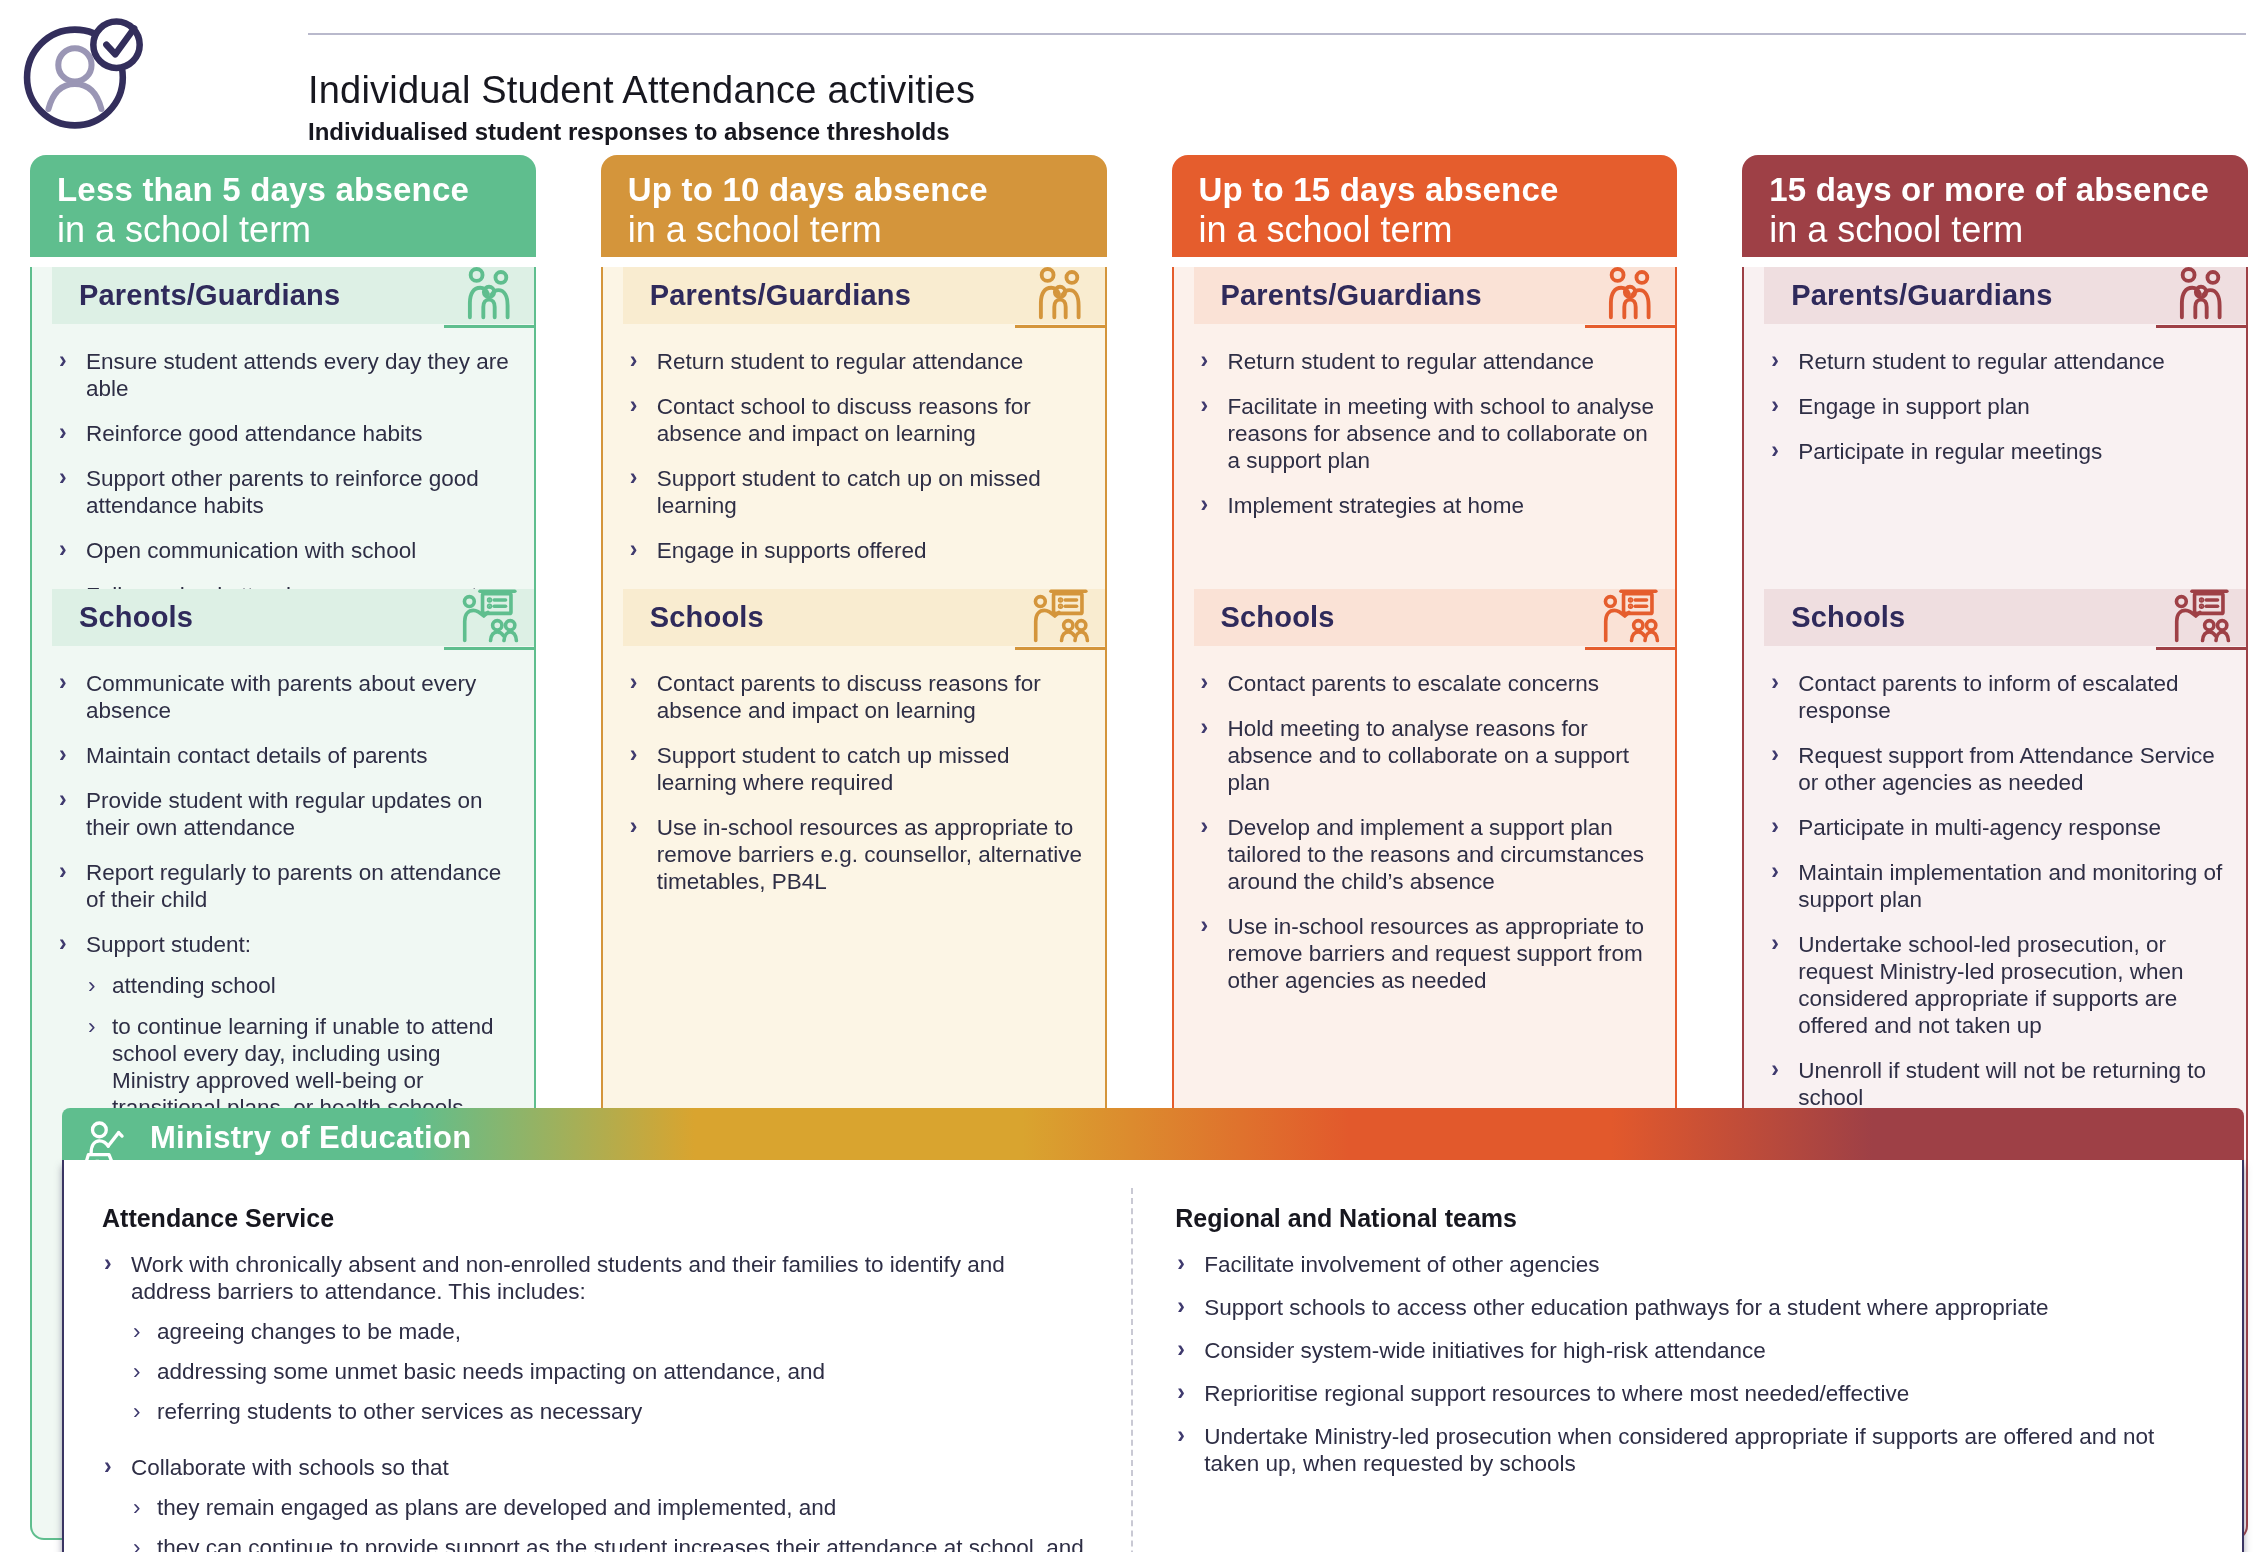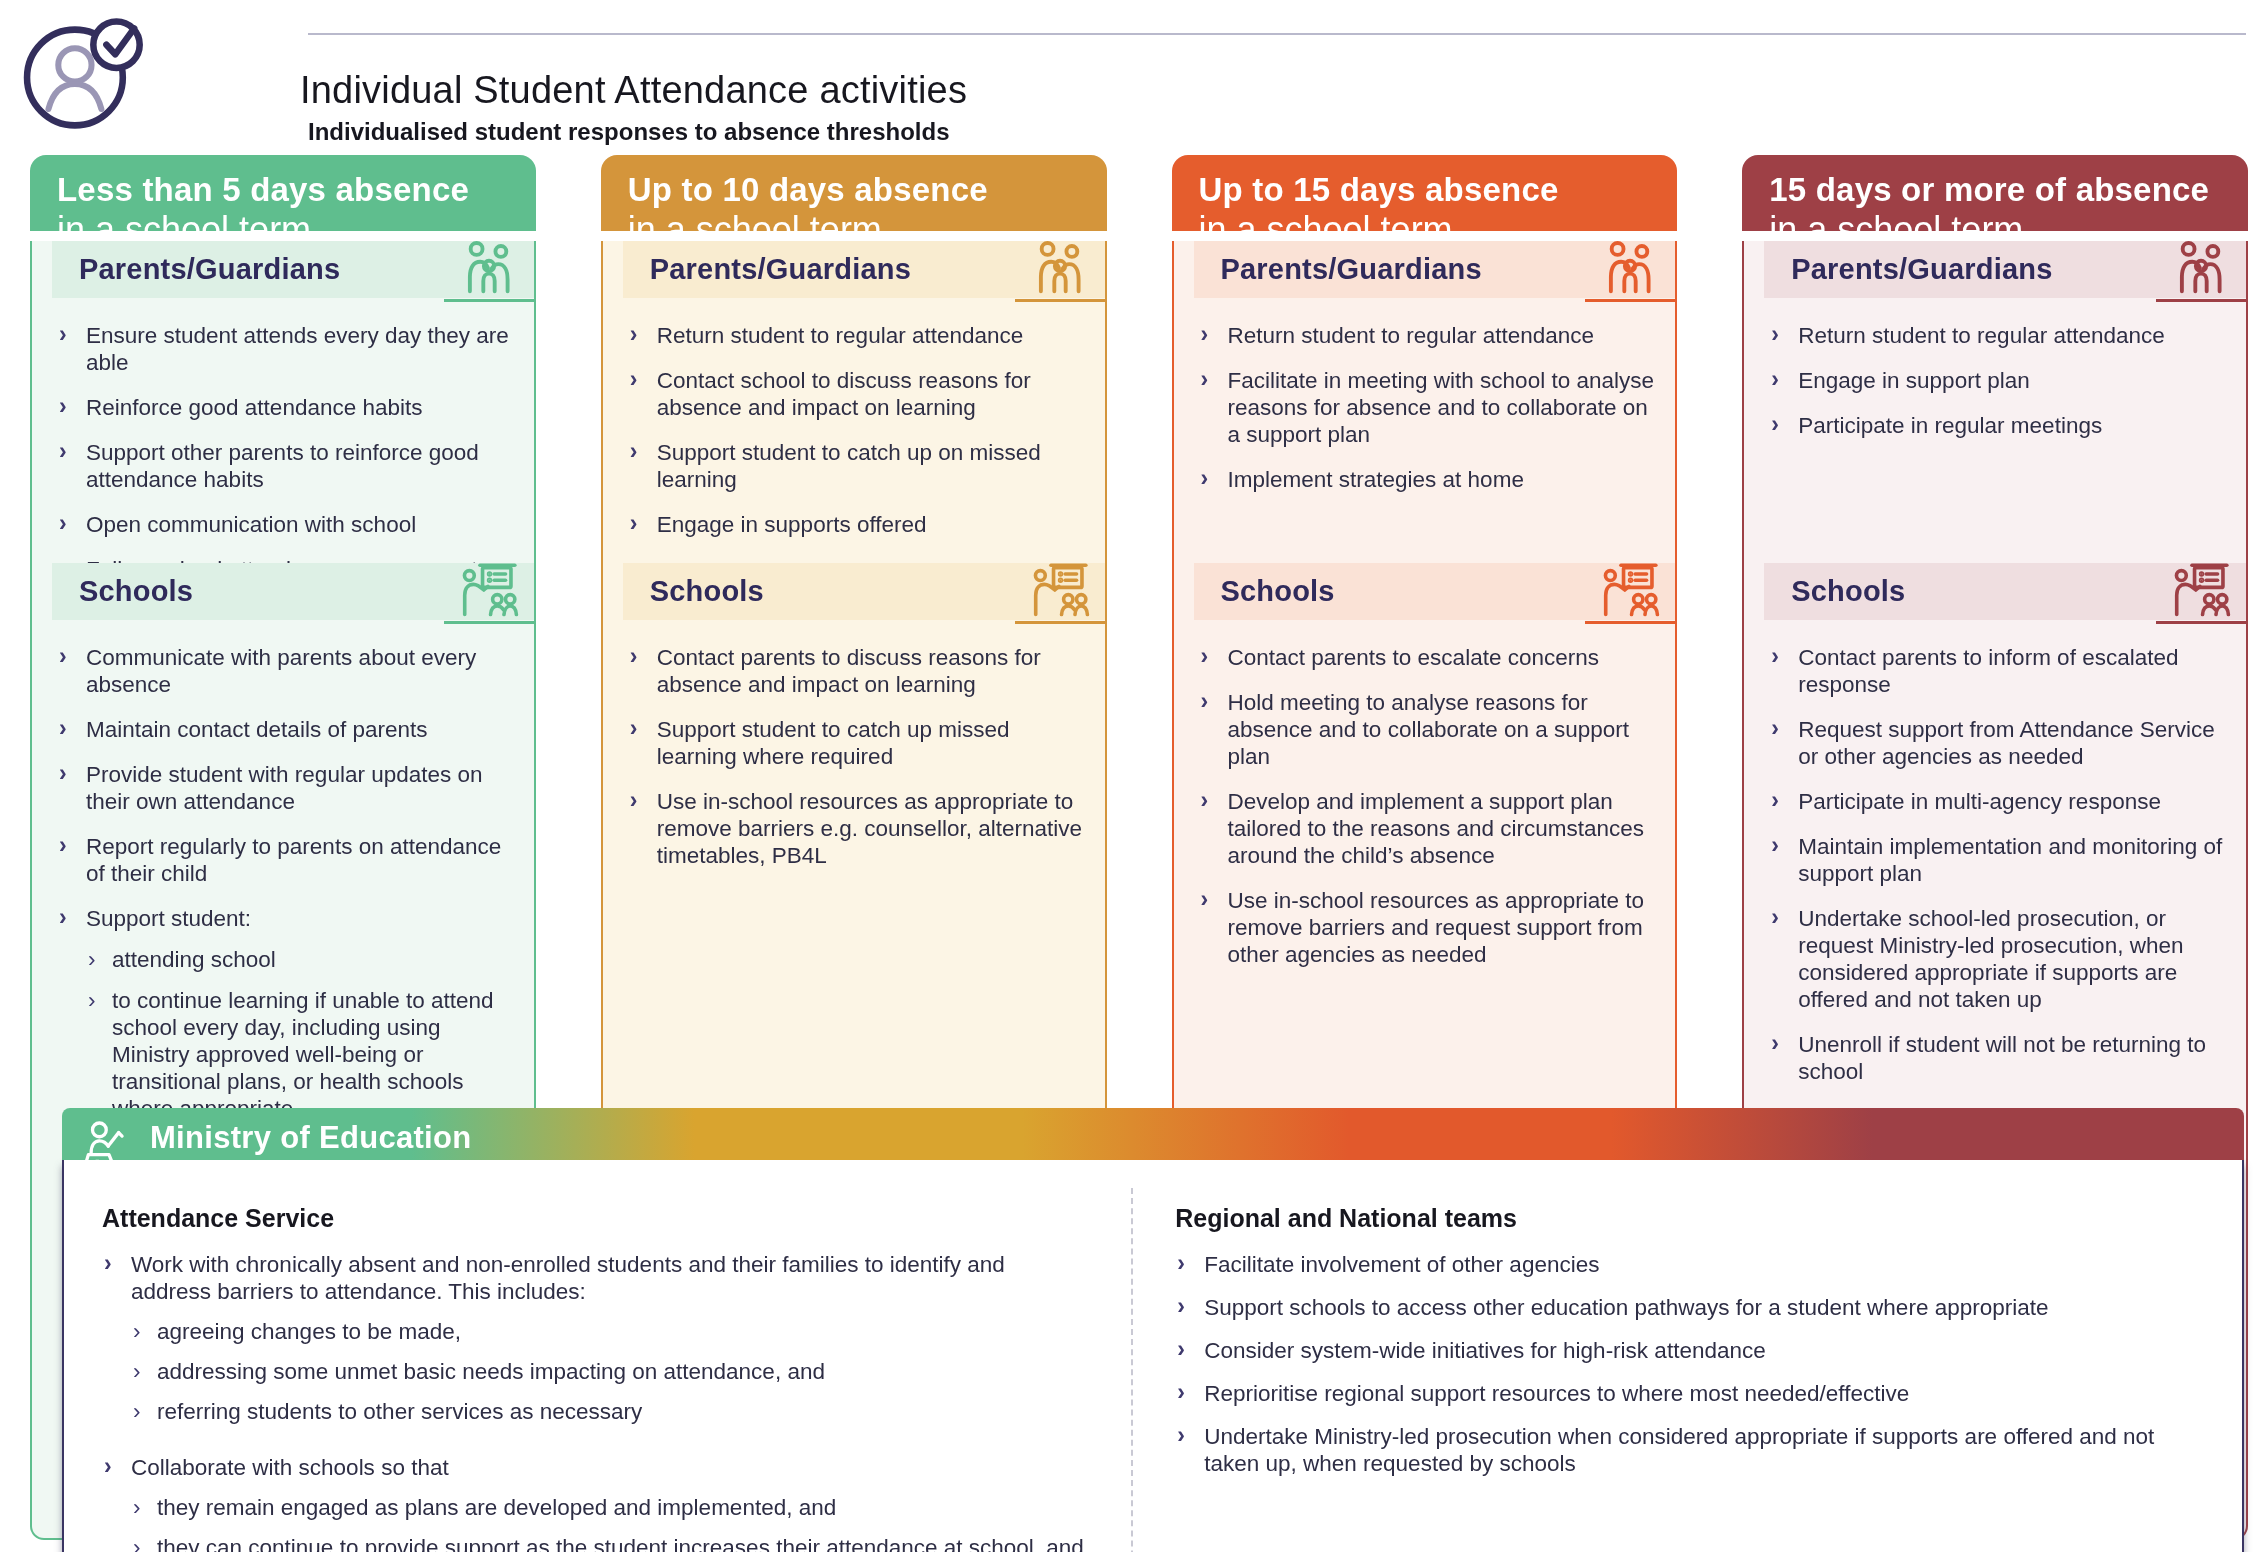--- a/index.html
+++ b/index.html
@@ -3,30 +3,30 @@
 <meta charset="utf-8">
 <style>
   html,body{margin:0;padding:0;background:#ffffff;}
   .page{
     position:relative;width:2266px;height:1552px;overflow:hidden;background:#ffffff;
     font-family:"Liberation Sans",sans-serif;color:#2e2e45;
   }
   
   .hdr-rule{position:absolute;left:308px;right:20px;top:33px;height:2px;background:#b9b9cc;}
   .logo{position:absolute;left:22px;top:12px;width:126px;height:126px;}
-  .page-title{position:absolute;left:300px;top:44px;font-size:38px;font-weight:400;color:#17171f;letter-spacing:.2px;}
+  .page-title{position:absolute;left:308px;top:44px;font-size:38px;font-weight:400;color:#17171f;letter-spacing:.2px;}
   .page-subtitle{position:absolute;left:308px;top:98px;font-size:24px;font-weight:700;color:#17171f;}
   
   .columns{
     position:absolute;left:30px;top:155px;width:2218px;height:1385px;
     display:grid;grid-template-columns:repeat(4,1fr);column-gap:65px;
   }
   .column{display:flex;flex-direction:column;min-width:0;}
   .col-header{
-    background:var(--theme);border-radius:16px 16px 0 0;height:76px;box-sizing:border-box;
+    background:var(--theme);border-radius:16px 16px 0 0;height:102px;box-sizing:border-box;
     padding:17px 20px 0 27px;color:#ffffff;
   }
   .col-title-bold{font-size:33px;font-weight:800;letter-spacing:.2px;line-height:1.12;}
   .col-title-rest{font-size:36px;font-weight:400;line-height:1.15;}
   .col-spacer{height:10px;background:#ffffff;}
   .col-body{
     flex:1;display:flex;flex-direction:column;background:var(--body);
     border:2px solid var(--theme);border-top:none;border-radius:0 0 14px 14px;min-height:0;
   }
   .banner{position:relative;background:var(--banner);height:57px;display:flex;align-items:center;flex:0 0 auto;margin-left:20px;}

